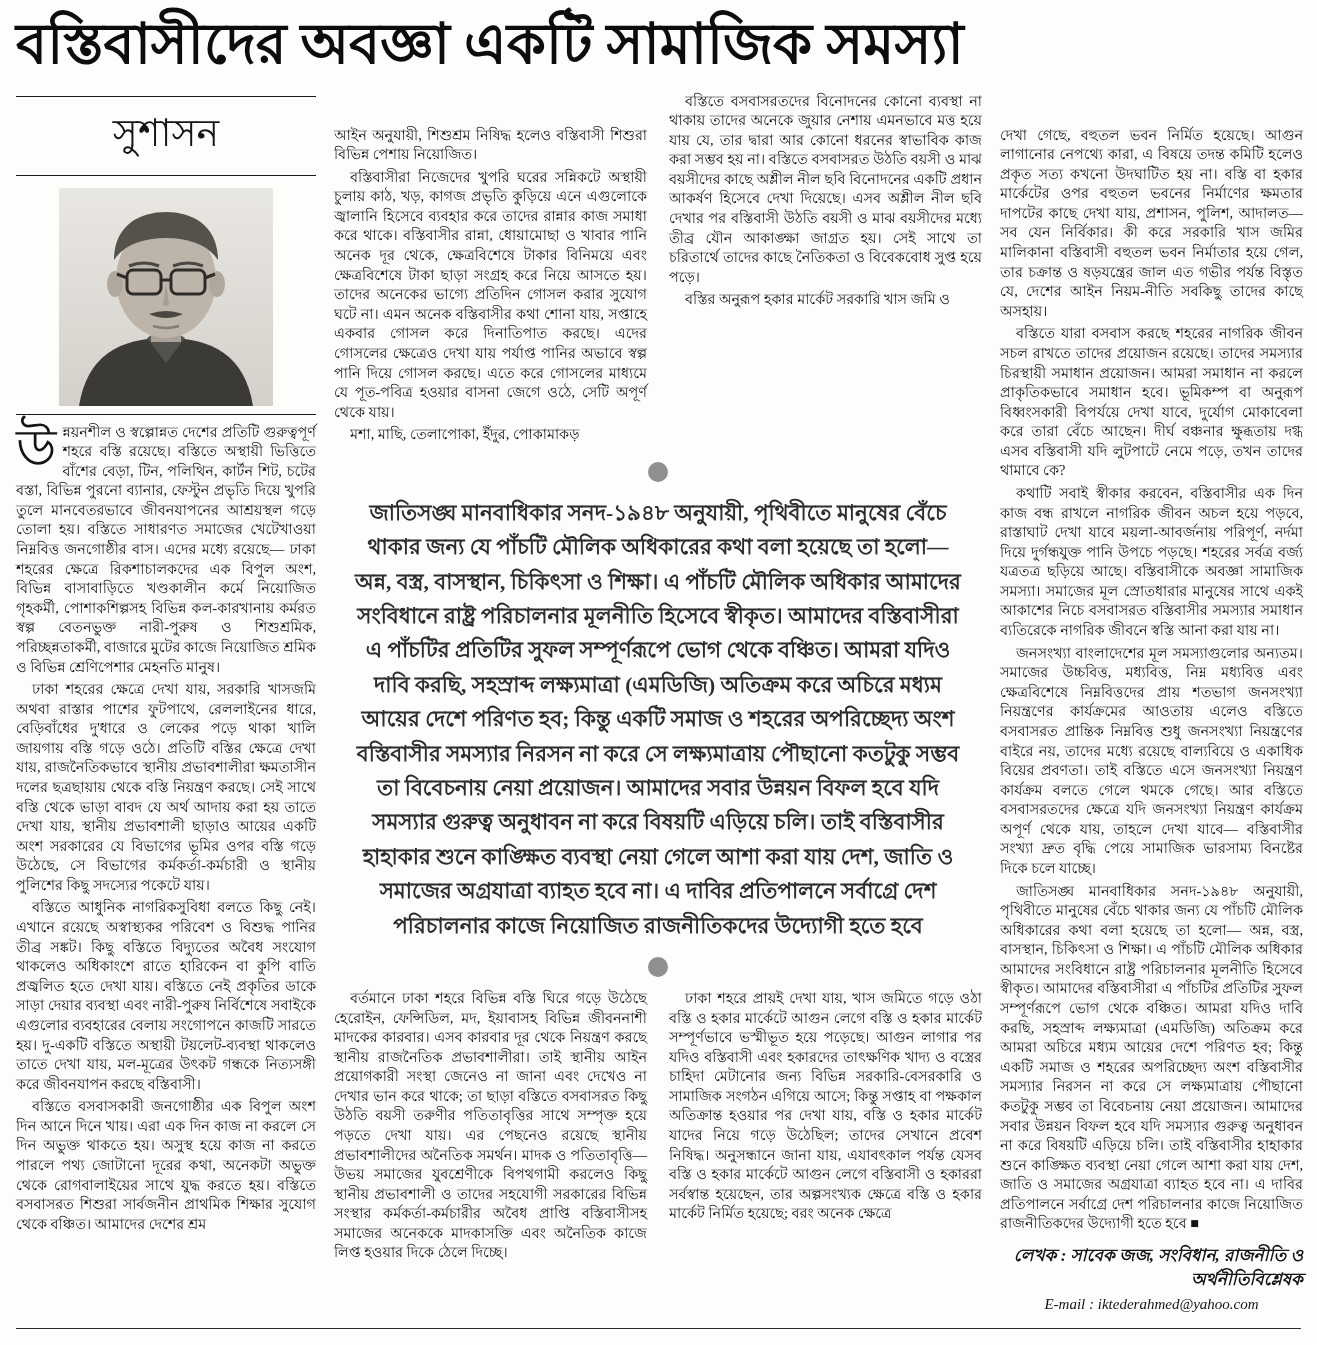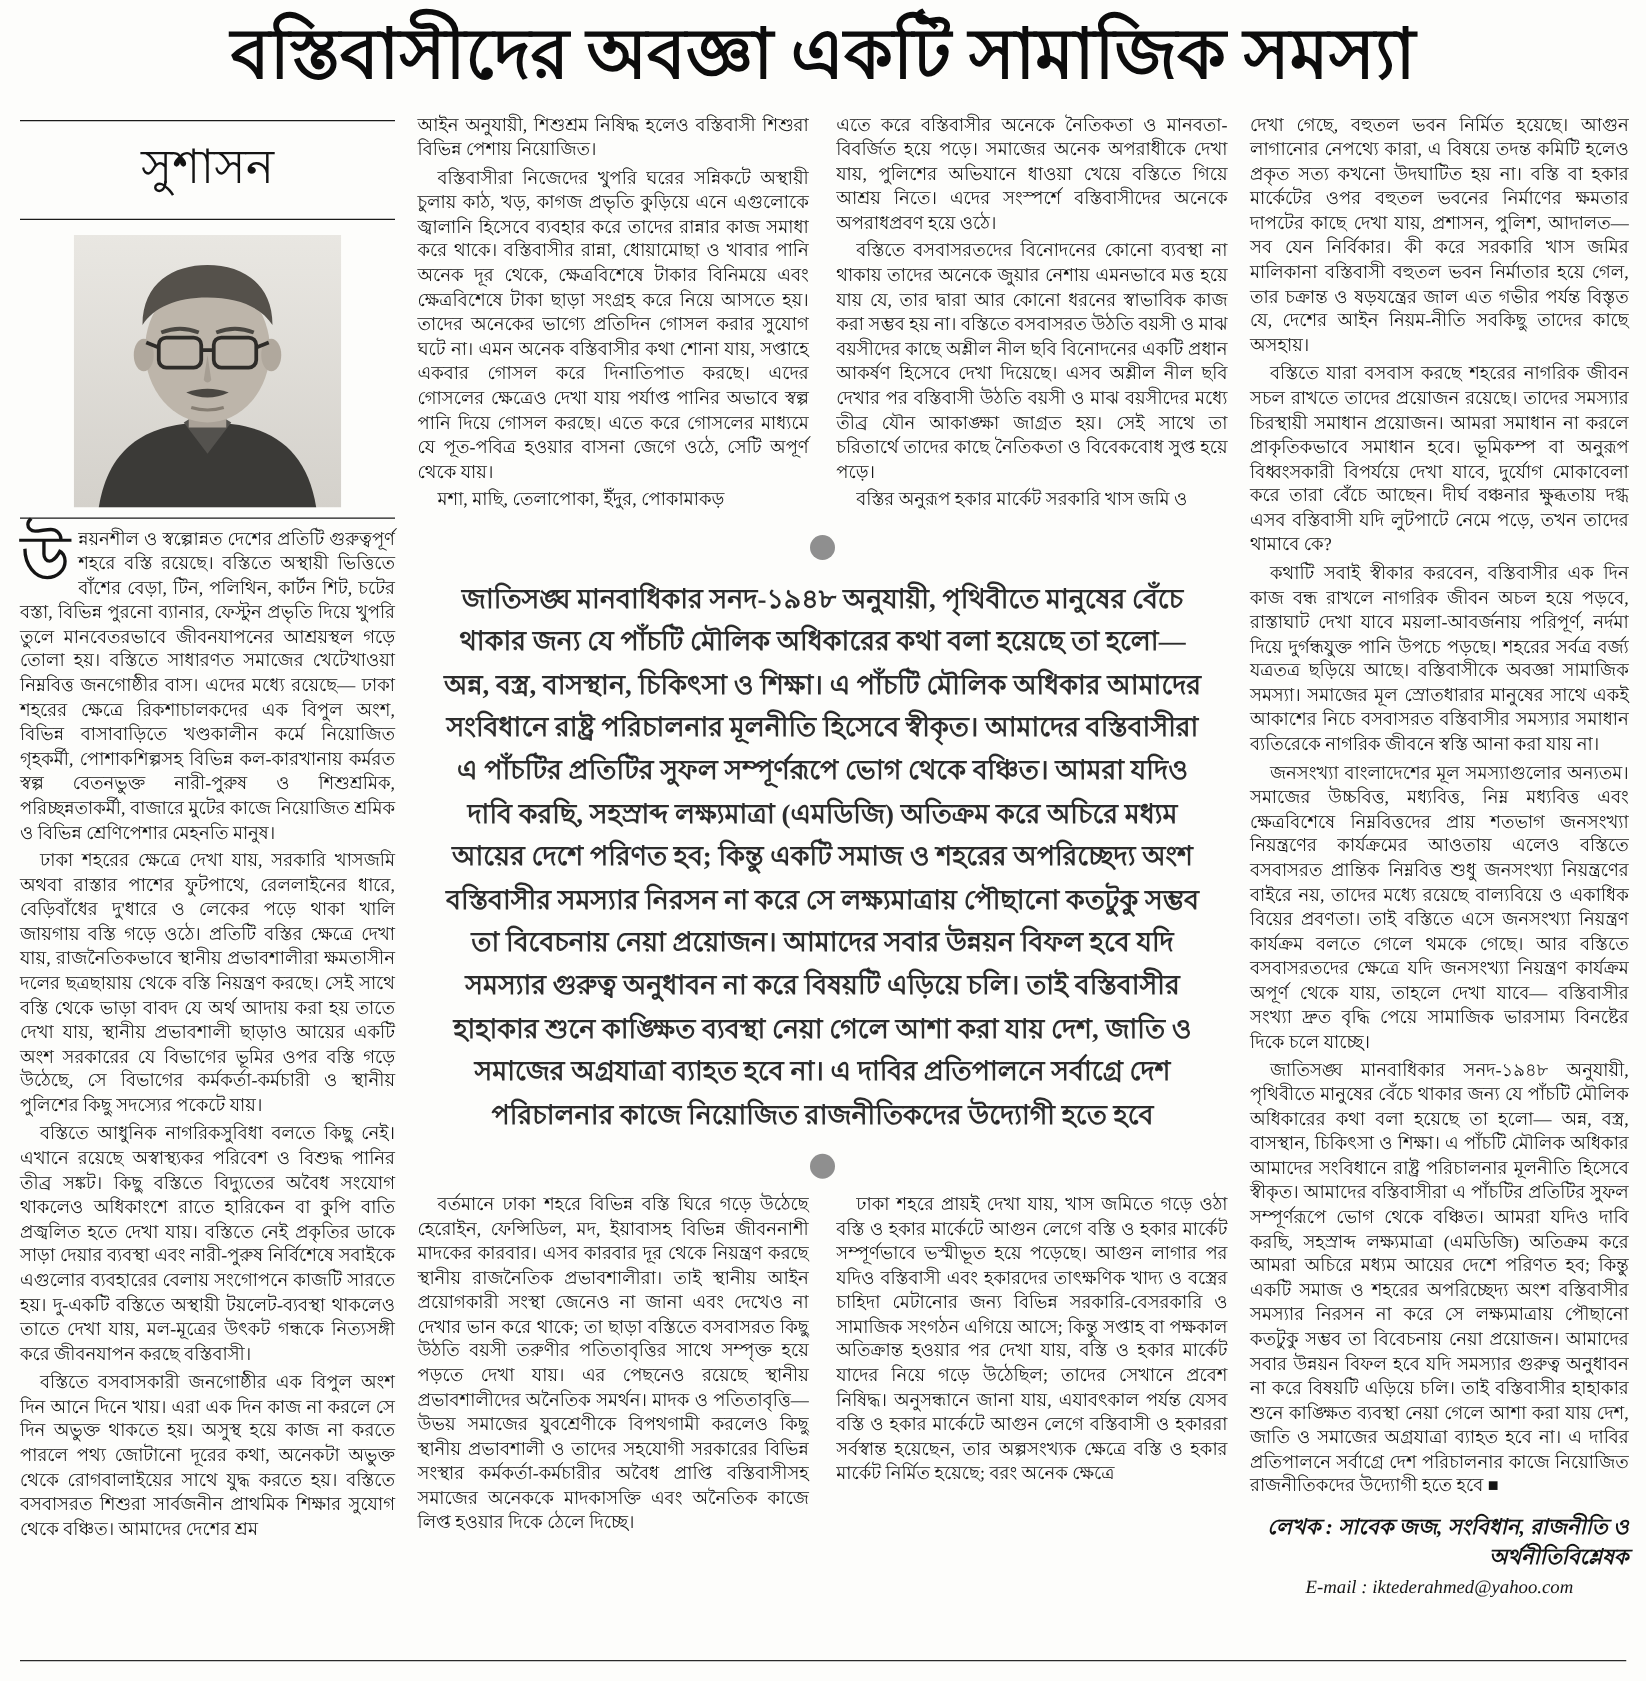--- a/index.html
+++ b/index.html
@@ -12,21 +12,20 @@
     position:relative;
     width:1317px;height:1345px;
     box-sizing:border-box;
     padding:8px 16px 0 16px;
     background:#fdfdfb;
     overflow:hidden;
   }
   .headline{
     font-size:56px;
     font-weight:700;
-    text-align:center;
     margin:6px 0 16px 0;
     line-height:1.1;
     letter-spacing:0px;
     color:#0c0c0c;
   }
   .content{
     display:flex;
     gap:18px;
     align-items:flex-start;
   }
@@ -35,21 +34,21 @@
   .colD{flex:0 0 303px;width:303px;}
   .mid-row{display:flex;gap:22px;}
   .subcol{width:313px;}
   p.body{
     font-size:14.4px;
     line-height:1.36;
     text-align:justify;
     margin:0 0 3px 0;
     text-indent:16px;
   }
-  p.body.noindent{text-indent:0;}
+  p.body.noindent{text-indent:0;margin-top:34px;}
   .rule{border-top:1.6px solid #1a1a1a;margin:4px 0;}
   .rule.thin{border-top:1px solid #1a1a1a;}
   .section-label{
     text-align:center;
     font-size:38px;
     font-weight:400;
     margin:6px 0 8px 0;
   }
   .photo-wrap{
     width:214px;
@@ -171,21 +170,20 @@
     </div>
 
     <div class="mid">
       <div class="mid-row">
         <div class="subcol">
           <p class="body noindent">আইন অনুযায়ী, শিশুশ্রম নিষিদ্ধ হলেও বস্তিবাসী শিশুরা বিভিন্ন পেশায় নিয়োজিত।</p>
           <p class="body">বস্তিবাসীরা নিজেদের খুপরি ঘরের সন্নিকটে অস্থায়ী চুলায় কাঠ, খড়, কাগজ প্রভৃতি কুড়িয়ে এনে এগুলোকে জ্বালানি হিসেবে ব্যবহার করে তাদের রান্নার কাজ সমাধা করে থাকে। বস্তিবাসীর রান্না, ধোয়ামোছা ও খাবার পানি অনেক দূর থেকে, ক্ষেত্রবিশেষে টাকার বিনিময়ে এবং ক্ষেত্রবিশেষে টাকা ছাড়া সংগ্রহ করে নিয়ে আসতে হয়। তাদের অনেকের ভাগ্যে প্রতিদিন গোসল করার সুযোগ ঘটে না। এমন অনেক বস্তিবাসীর কথা শোনা যায়, সপ্তাহে একবার গোসল করে দিনাতিপাত করছে। এদের গোসলের ক্ষেত্রেও দেখা যায় পর্যাপ্ত পানির অভাবে স্বল্প পানি দিয়ে গোসল করছে। এতে করে গোসলের মাধ্যমে যে পূত-পবিত্র হওয়ার বাসনা জেগে ওঠে, সেটি অপূর্ণ থেকে যায়।</p>
           <p class="body">মশা, মাছি, তেলাপোকা, ইঁদুর, পোকামাকড়</p>
         </div>
         <div class="subcol">
-          <p class="body noindent">এতে করে বস্তিবাসীর অনেকে নৈতিকতা ও মানবতা-বিবর্জিত হয়ে পড়ে। সমাজের অনেক অপরাধীকে দেখা যায়, পুলিশের অভিযানে ধাওয়া খেয়ে বস্তিতে গিয়ে আশ্রয় নিতে। এদের সংস্পর্শে বস্তিবাসীদের অনেকে অপরাধপ্রবণ হয়ে ওঠে।</p>
           <p class="body">বস্তিতে বসবাসরতদের বিনোদনের কোনো ব্যবস্থা না থাকায় তাদের অনেকে জুয়ার নেশায় এমনভাবে মত্ত হয়ে যায় যে, তার দ্বারা আর কোনো ধরনের স্বাভাবিক কাজ করা সম্ভব হয় না। বস্তিতে বসবাসরত উঠতি বয়সী ও মাঝ বয়সীদের কাছে অশ্লীল নীল ছবি বিনোদনের একটি প্রধান আকর্ষণ হিসেবে দেখা দিয়েছে। এসব অশ্লীল নীল ছবি দেখার পর বস্তিবাসী উঠতি বয়সী ও মাঝ বয়সীদের মধ্যে তীব্র যৌন আকাঙ্ক্ষা জাগ্রত হয়। সেই সাথে তা চরিতার্থে তাদের কাছে নৈতিকতা ও বিবেকবোধ সুপ্ত হয়ে পড়ে।</p>
           <p class="body">বস্তির অনুরূপ হকার মার্কেট সরকারি খাস জমি ও</p>
         </div>
       </div>
 
       <div class="pull">
         <div class="pull-dot"></div>
         <div class="pull-text">জাতিসঙ্ঘ মানবাধিকার সনদ-১৯৪৮ অনুযায়ী, পৃথিবীতে মানুষের বেঁচে থাকার জন্য যে পাঁচটি মৌলিক অধিকারের কথা বলা হয়েছে তা হলো— অন্ন, বস্ত্র, বাসস্থান, চিকিৎসা ও শিক্ষা। এ পাঁচটি মৌলিক অধিকার আমাদের সংবিধানে রাষ্ট্র পরিচালনার মূলনীতি হিসেবে স্বীকৃত। আমাদের বস্তিবাসীরা এ পাঁচটির প্রতিটির সুফল সম্পূর্ণরূপে ভোগ থেকে বঞ্চিত। আমরা যদিও দাবি করছি, সহস্রাব্দ লক্ষ্যমাত্রা (এমডিজি) অতিক্রম করে অচিরে মধ্যম আয়ের দেশে পরিণত হব; কিন্তু একটি সমাজ ও শহরের অপরিচ্ছেদ্য অংশ বস্তিবাসীর সমস্যার নিরসন না করে সে লক্ষ্যমাত্রায় পৌছানো কতটুকু সম্ভব তা বিবেচনায় নেয়া প্রয়োজন। আমাদের সবার উন্নয়ন বিফল হবে যদি সমস্যার গুরুত্ব অনুধাবন না করে বিষয়টি এড়িয়ে চলি। তাই বস্তিবাসীর হাহাকার শুনে কাঙ্ক্ষিত ব্যবস্থা নেয়া গেলে আশা করা যায় দেশ, জাতি ও সমাজের অগ্রযাত্রা ব্যাহত হবে না। এ দাবির প্রতিপালনে সর্বাগ্রে দেশ পরিচালনার কাজে নিয়োজিত রাজনীতিকদের উদ্যোগী হতে হবে</div>
         <div class="pull-dot bottom"></div>
       </div>

